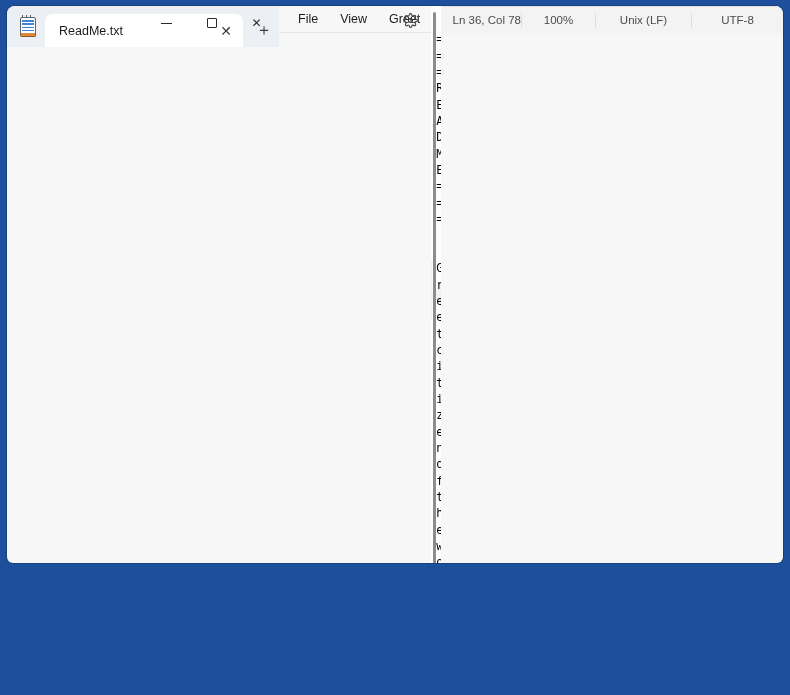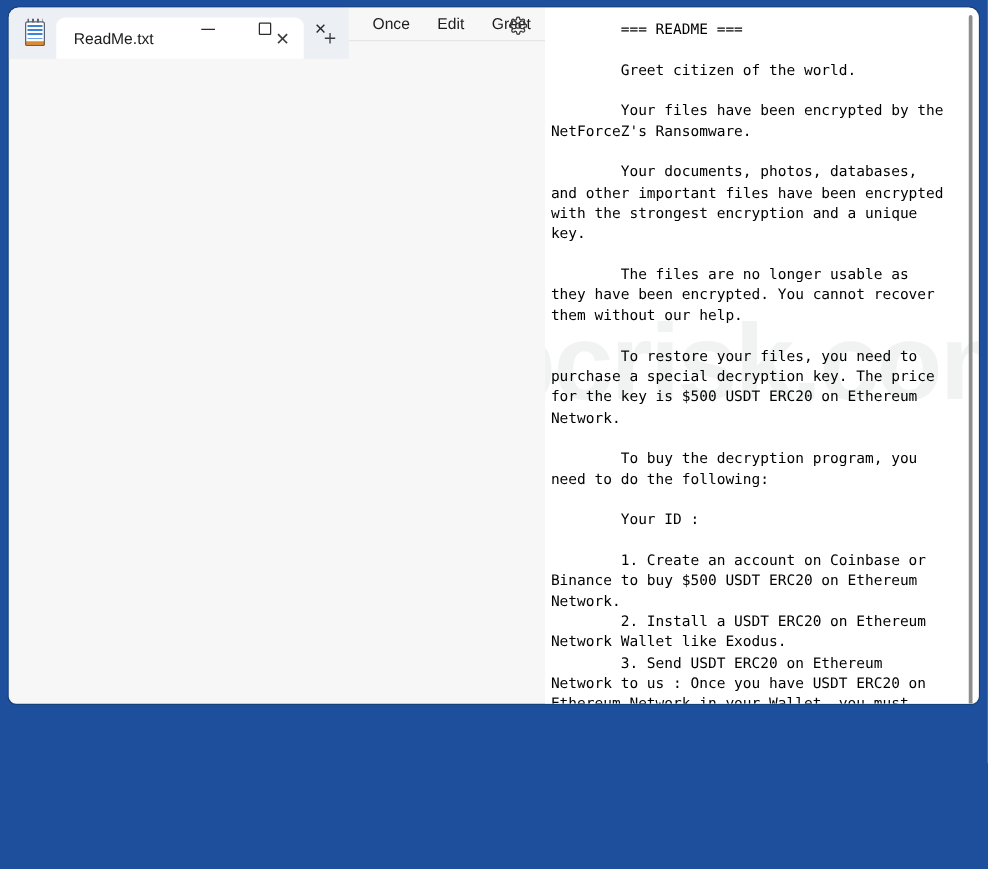--- a/index.html
+++ b/index.html
@@ -232,22 +232,22 @@
             <i class="wc-min"></i>
           </div>
         <div class="wc">
             <i class="wc-max"></i>
           </div>
         <div class="wc close">✕</div>
       </div>
     </div>
 
     <div class="menubar">
-      <div class="menuitem">Once</div>
-      <div class="menuitem">Edit</div>
+      <div class="menuitem">File</div>
+      <div class="menuitem">View</div>
       <div class="menuitem">Greet</div>
       <div class="gear">
         <svg width="15" height="15" viewBox="0 0 24 24" fill="none" stroke="#3a3a3a" stroke-width="1.7">
           <circle cx="12" cy="12" r="3.2"></circle>
           <path d="M19.4 15a1.6 1.6 0 0 0 .32 1.77l.06.06a2 2 0 1 1-2.83 2.83l-.06-.06a1.6 1.6 0 0 0-1.77-.32 1.6 1.6 0 0 0-1 1.46V21a2 2 0 1 1-4 0v-.1A1.6 1.6 0 0 0 9.1 19.4a1.6 1.6 0 0 0-1.77.32l-.06.06a2 2 0 1 1-2.83-2.83l.06-.06a1.6 1.6 0 0 0 .32-1.77 1.6 1.6 0 0 0-1.46-1H3a2 2 0 1 1 0-4h.1A1.6 1.6 0 0 0 4.6 9.1a1.6 1.6 0 0 0-.32-1.77l-.06-.06a2 2 0 1 1 2.83-2.83l.06.06a1.6 1.6 0 0 0 1.77.32H9a1.6 1.6 0 0 0 1-1.46V3a2 2 0 1 1 4 0v.1a1.6 1.6 0 0 0 1 1.46 1.6 1.6 0 0 0 1.77-.32l.06-.06a2 2 0 1 1 2.83 2.83l-.06.06a1.6 1.6 0 0 0-.32 1.77V9a1.6 1.6 0 0 0 1.46 1H21a2 2 0 1 1 0 4h-.1a1.6 1.6 0 0 0-1.46 1z"></path>
         </svg>
       </div>
     </div>
 
     <div class="editor-wrap">
@@ -289,15 +289,21 @@
 	Our USDT ERC20 on Ethereum Network address : 0xdF0f41d46Dd8Be583F9a69b4a85A600C8Af7f4Ad
 
 	Remember, we are the only ones who can help you recover your files.
 
 	=== END OF README ===</div>
       <div class="scrollbar-track">
         <div class="scrollbar-thumb"></div>
       </div>
     </div>
 
+    <div class="statusbar">
+      <div class="sb-left">Ln 36, Col 78</div>
+      <div class="sb-item sb-zoom">100%</div>
+      <div class="sb-item sb-eol">Unix (LF)</div>
+      <div class="sb-item sb-enc">UTF-8</div>
+    </div>
 
   </div>
 </div>
 
 </body></html>

